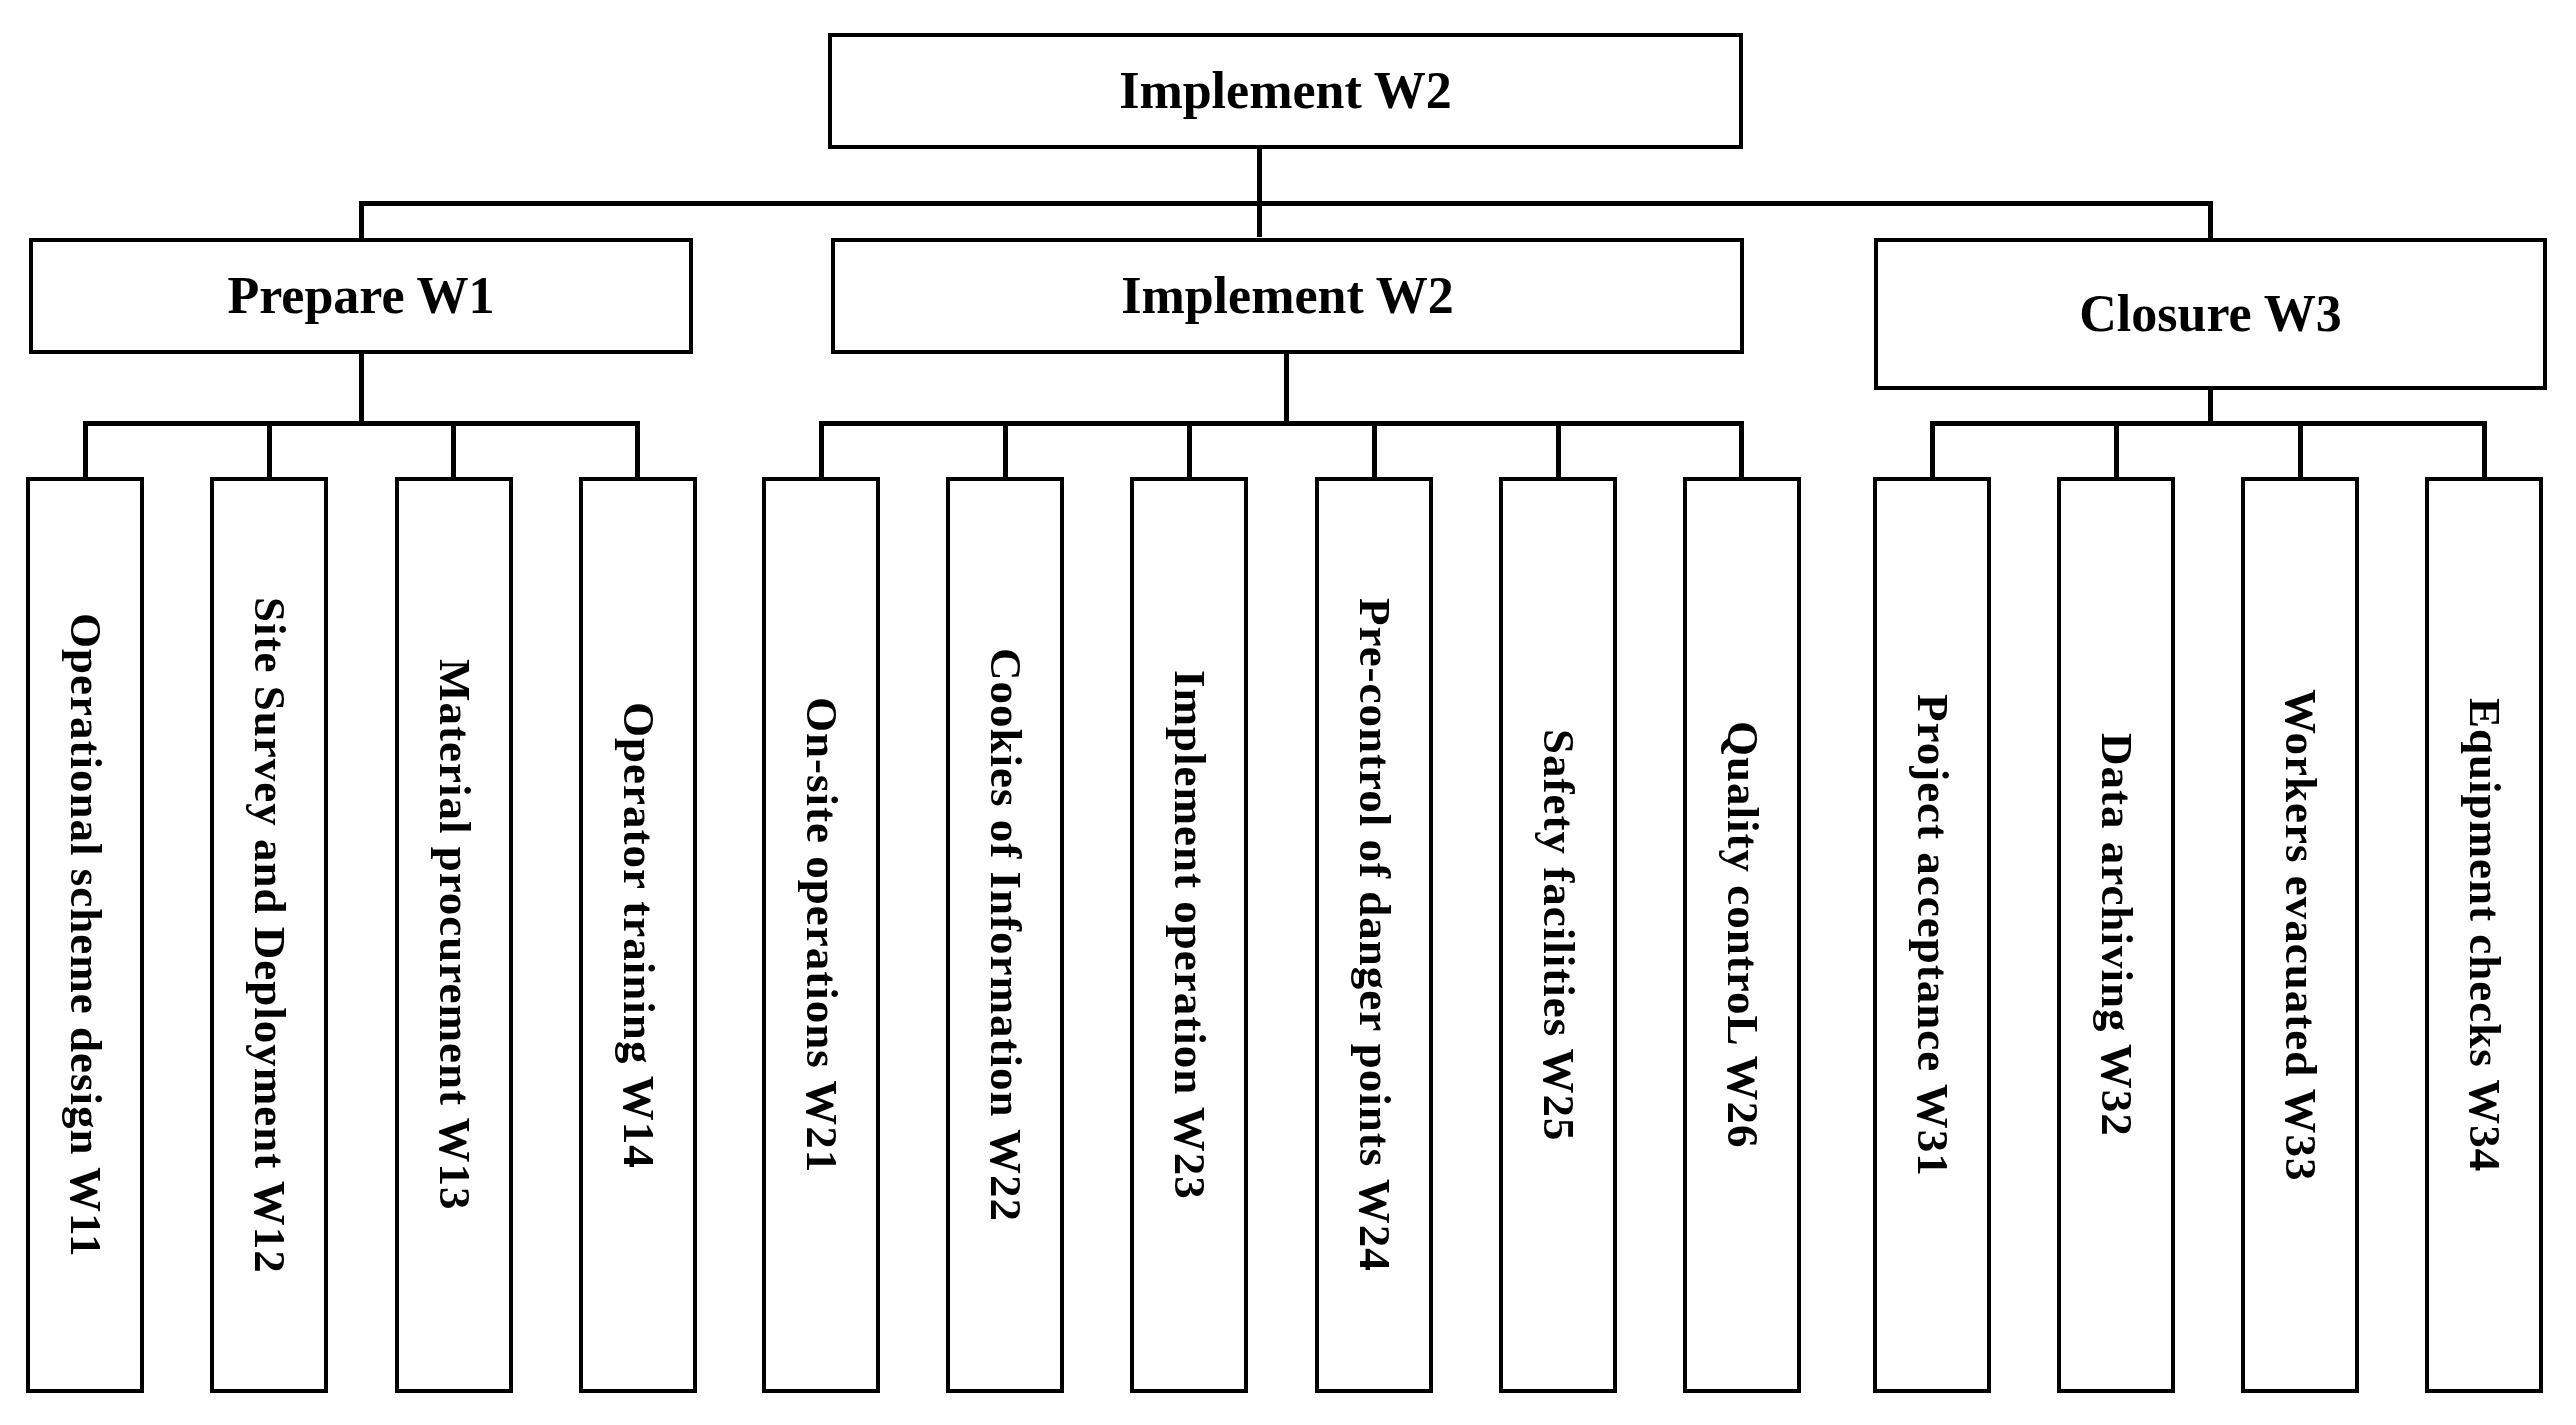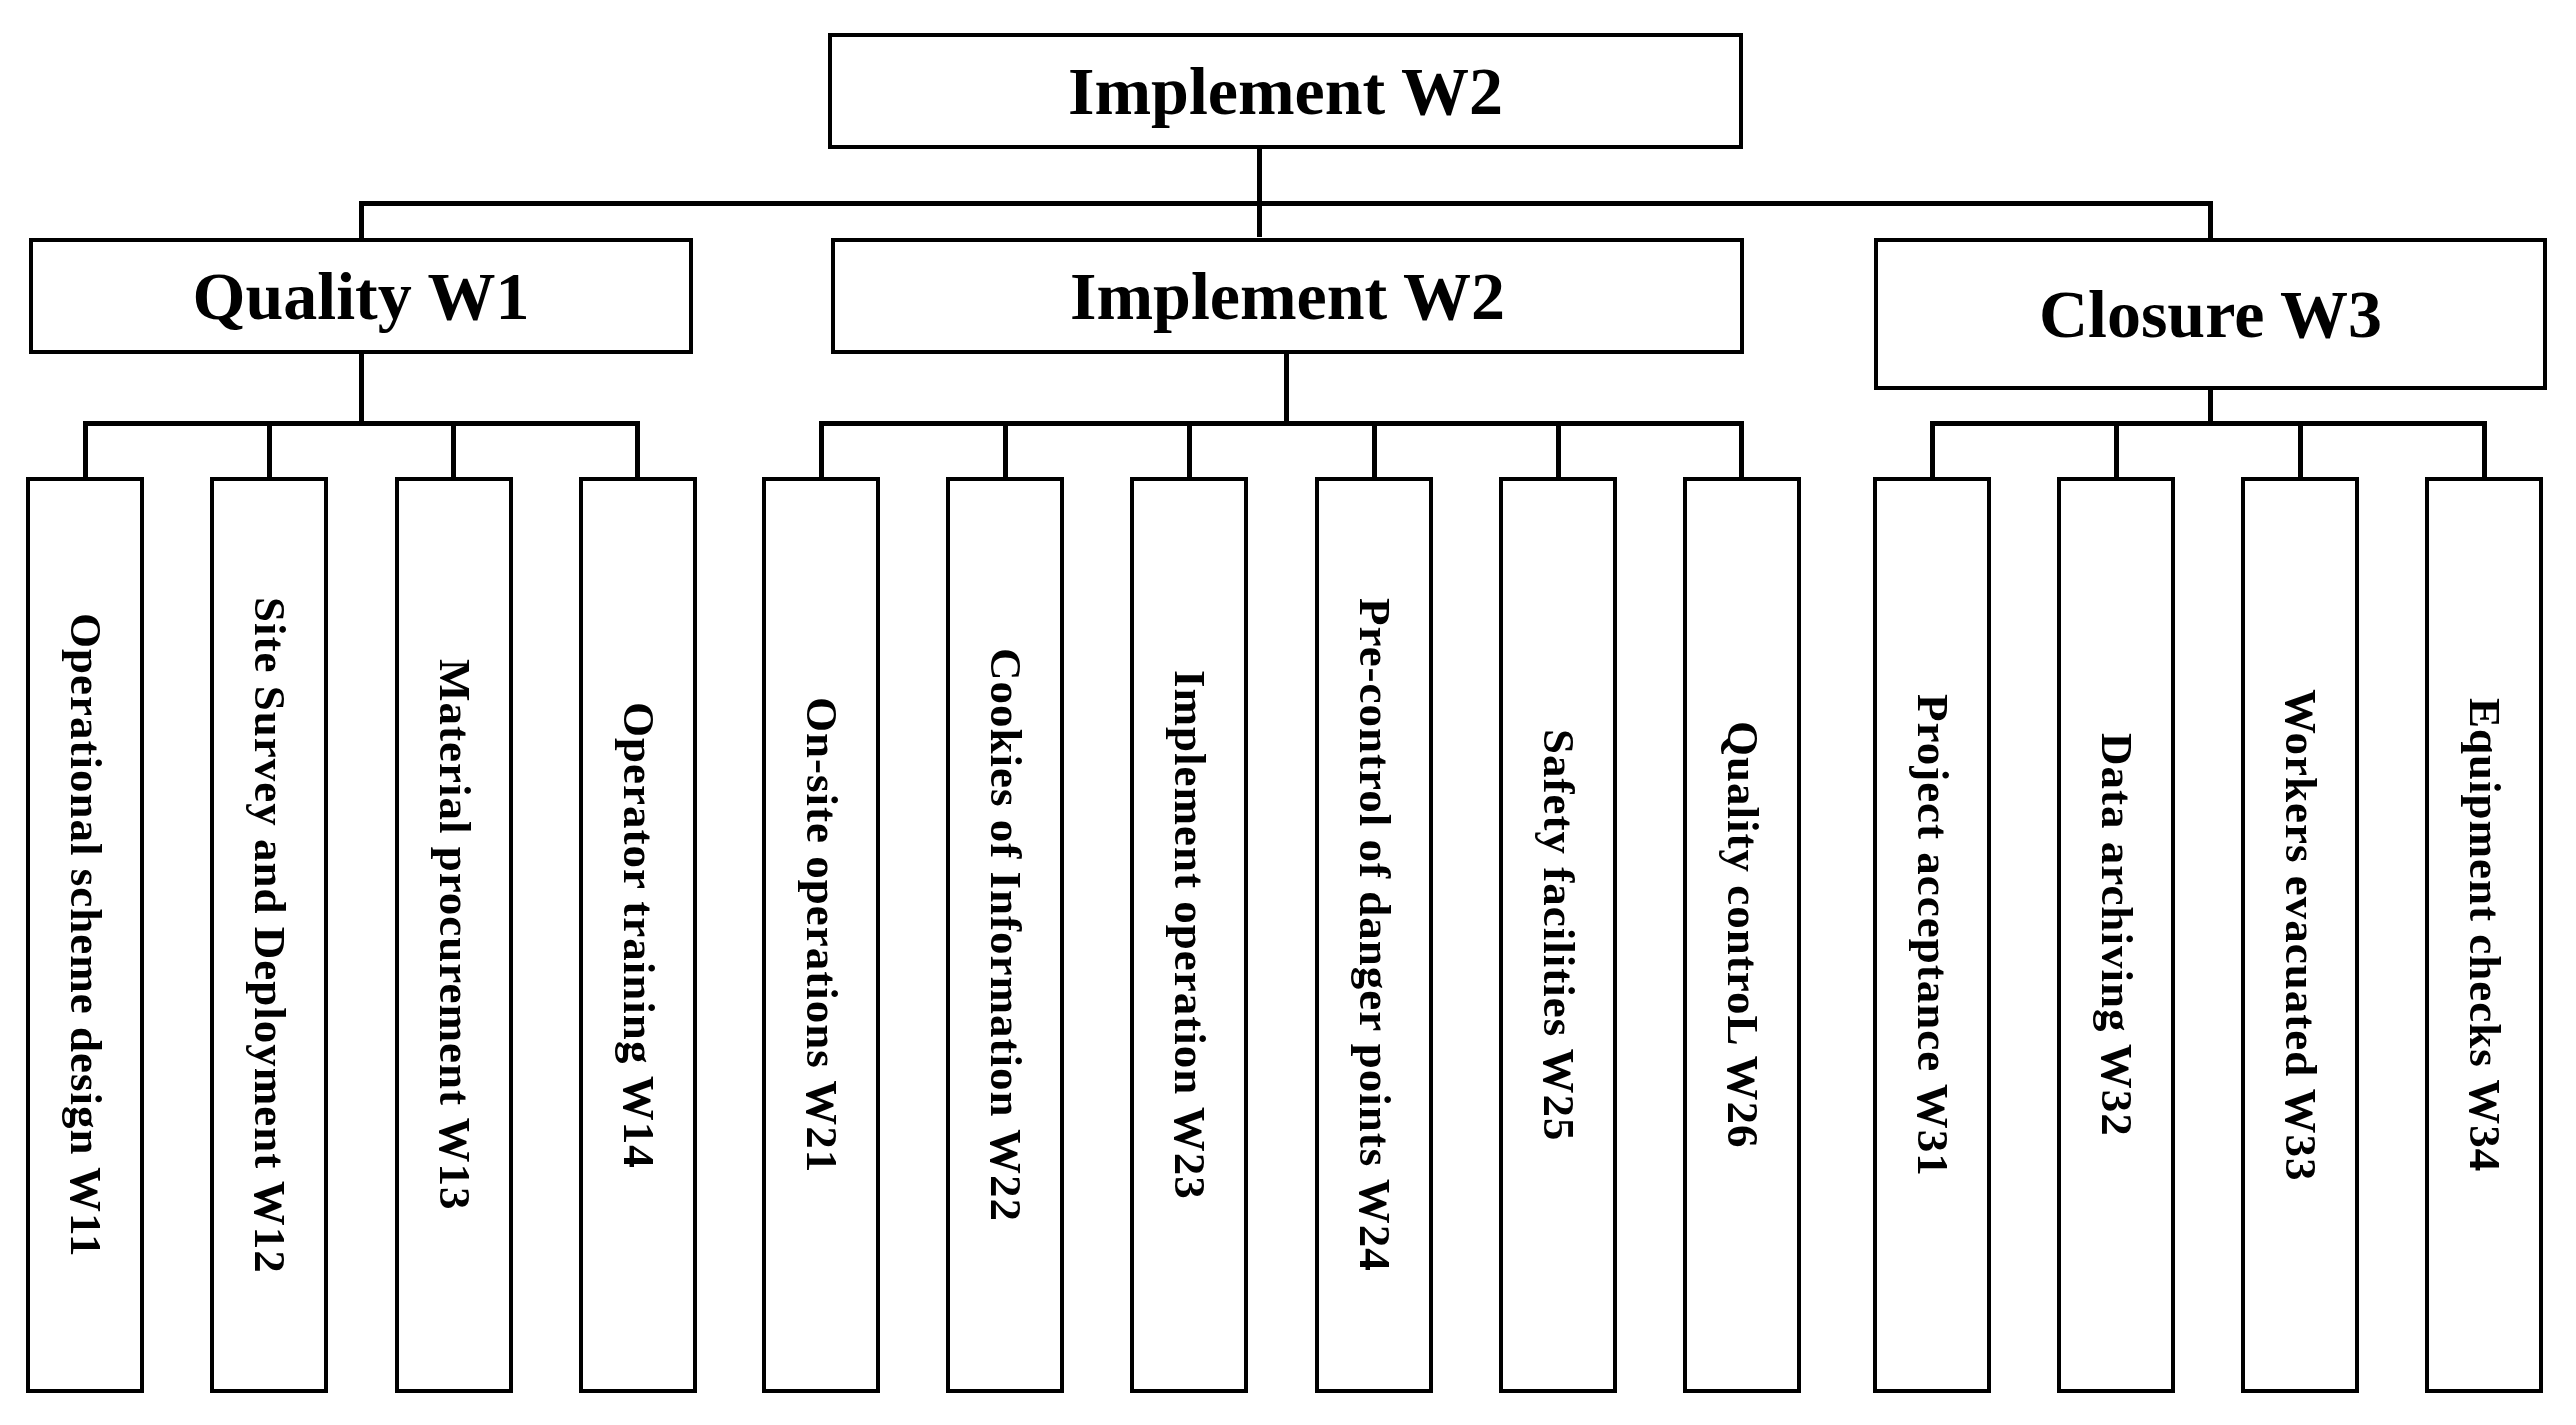--- a/index.html
+++ b/index.html
@@ -6,21 +6,21 @@
   body{width:2576px;height:1426px;overflow:hidden;}
   #canvas{
     position:relative;width:2576px;height:1426px;background:#ffffff;
     font-family:"Liberation Serif", serif;color:#000;
   }
   .box{
     position:absolute;box-sizing:border-box;background:#ffffff;
     border:4.8px solid #000;display:flex;align-items:center;justify-content:center;
     font-weight:bold;text-align:center;
   }
-  .hbox{font-size:68px;line-height:1;text-align:right;}
+  .hbox{font-size:52px;line-height:1;text-align:right;}
   .vbox{top:477px;width:118px;height:916px;font-size:45px;}
   .vbox .vtext{
     writing-mode:vertical-rl;text-orientation:mixed;white-space:nowrap;
     line-height:1;letter-spacing:1px;
   }
   .line{position:absolute;background:#000;}
 </style>
 </head>
 <body>
 
@@ -52,21 +52,21 @@
   <div class="line" style="left:1930px;top:421px;width:4.8px;height:56px"></div>
   <div class="line" style="left:2114px;top:421px;width:4.8px;height:56px"></div>
   <div class="line" style="left:2298px;top:421px;width:4.8px;height:56px"></div>
   <div class="line" style="left:2482px;top:421px;width:4.8px;height:56px"></div>
 
   <div class="box hbox" style="left:828px;top:33px;width:915px;height:116px">
     <span>Implement W2</span>
   </div>
 
   <div class="box hbox" style="left:29px;top:238px;width:664px;height:116px">
-    <span>Quality W1</span>
+    <span>Prepare W1</span>
   </div>
   <div class="box hbox" style="left:831px;top:238px;width:913px;height:116px">
     <span>Implement W2</span>
   </div>
   <div class="box hbox" style="left:1874px;top:238px;width:673px;height:152px">
     <span>Closure W3</span>
   </div>
 
   <div class="box vbox" style="left:26px">
     <span class="vtext">Operational scheme design W11</span>

